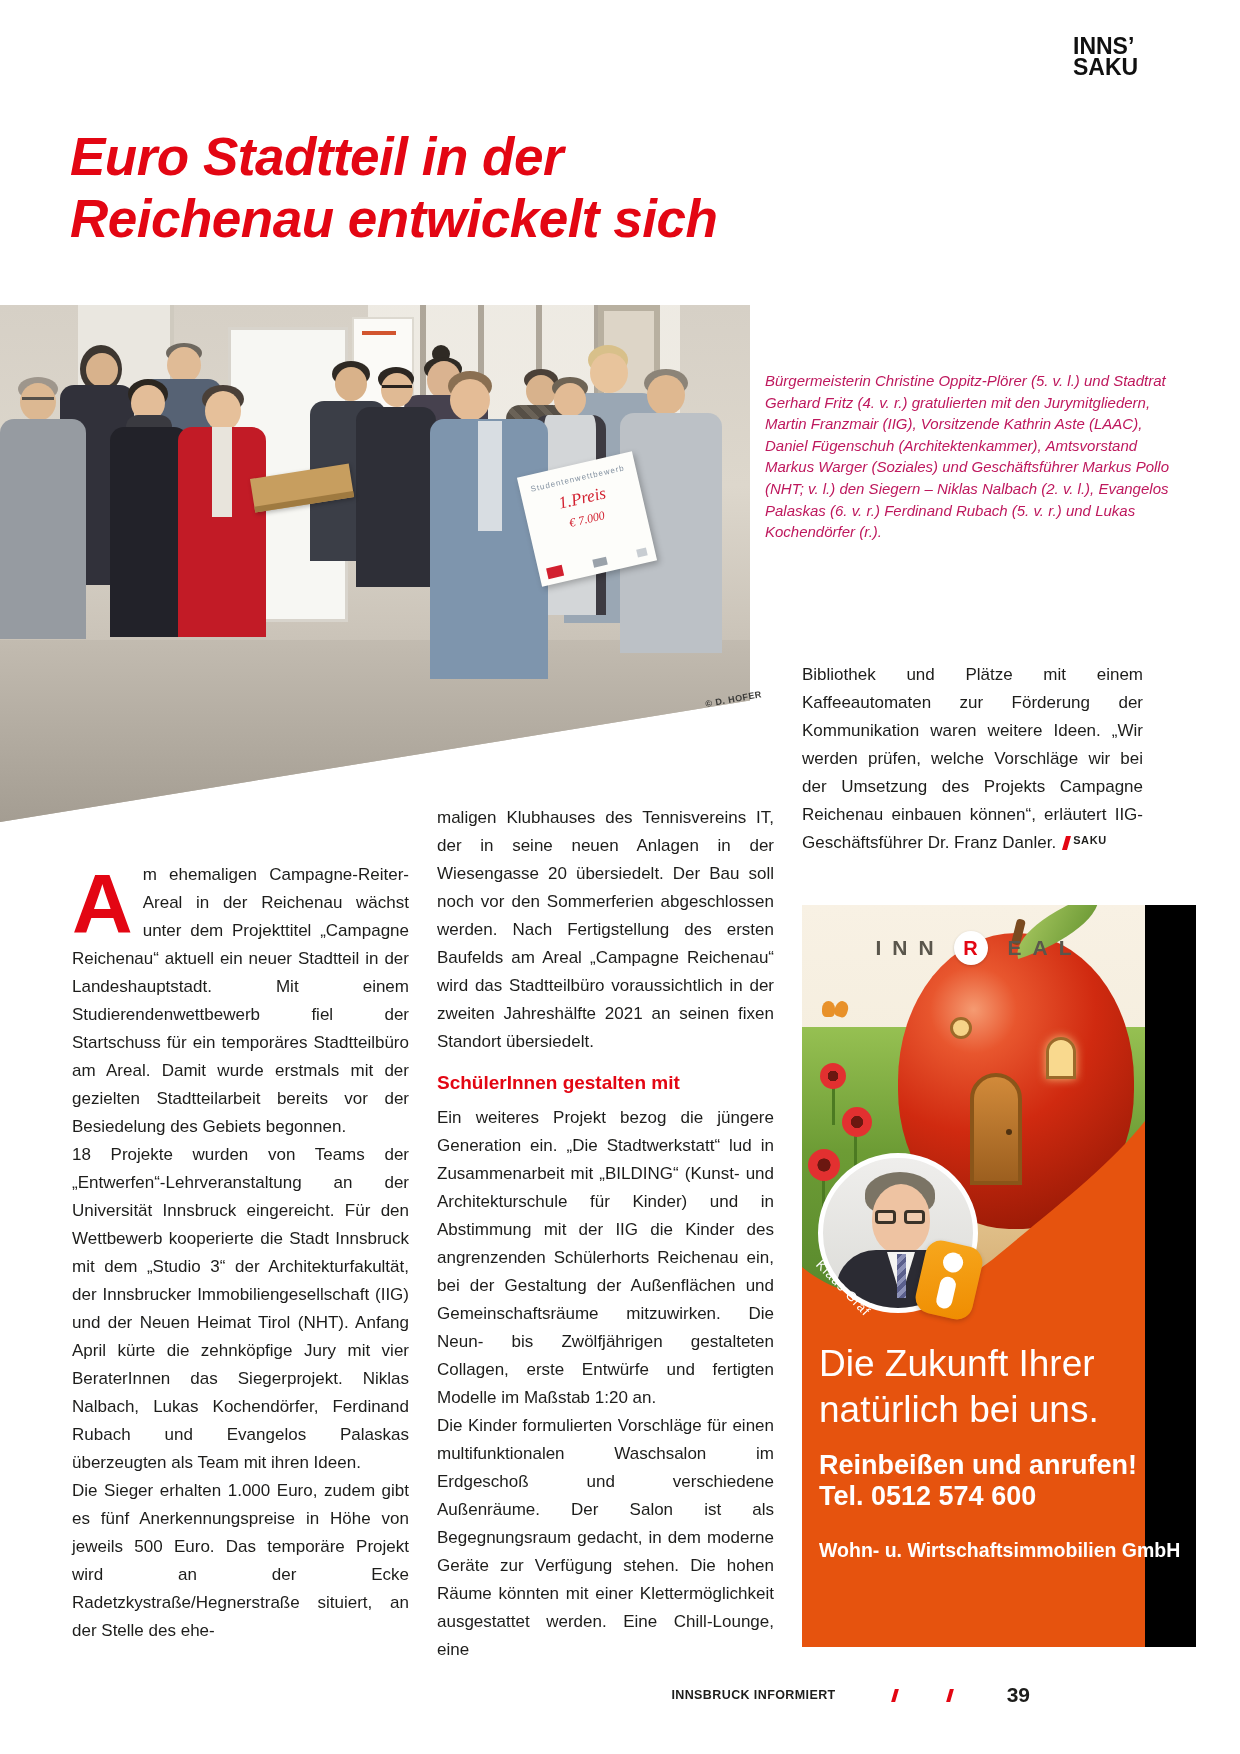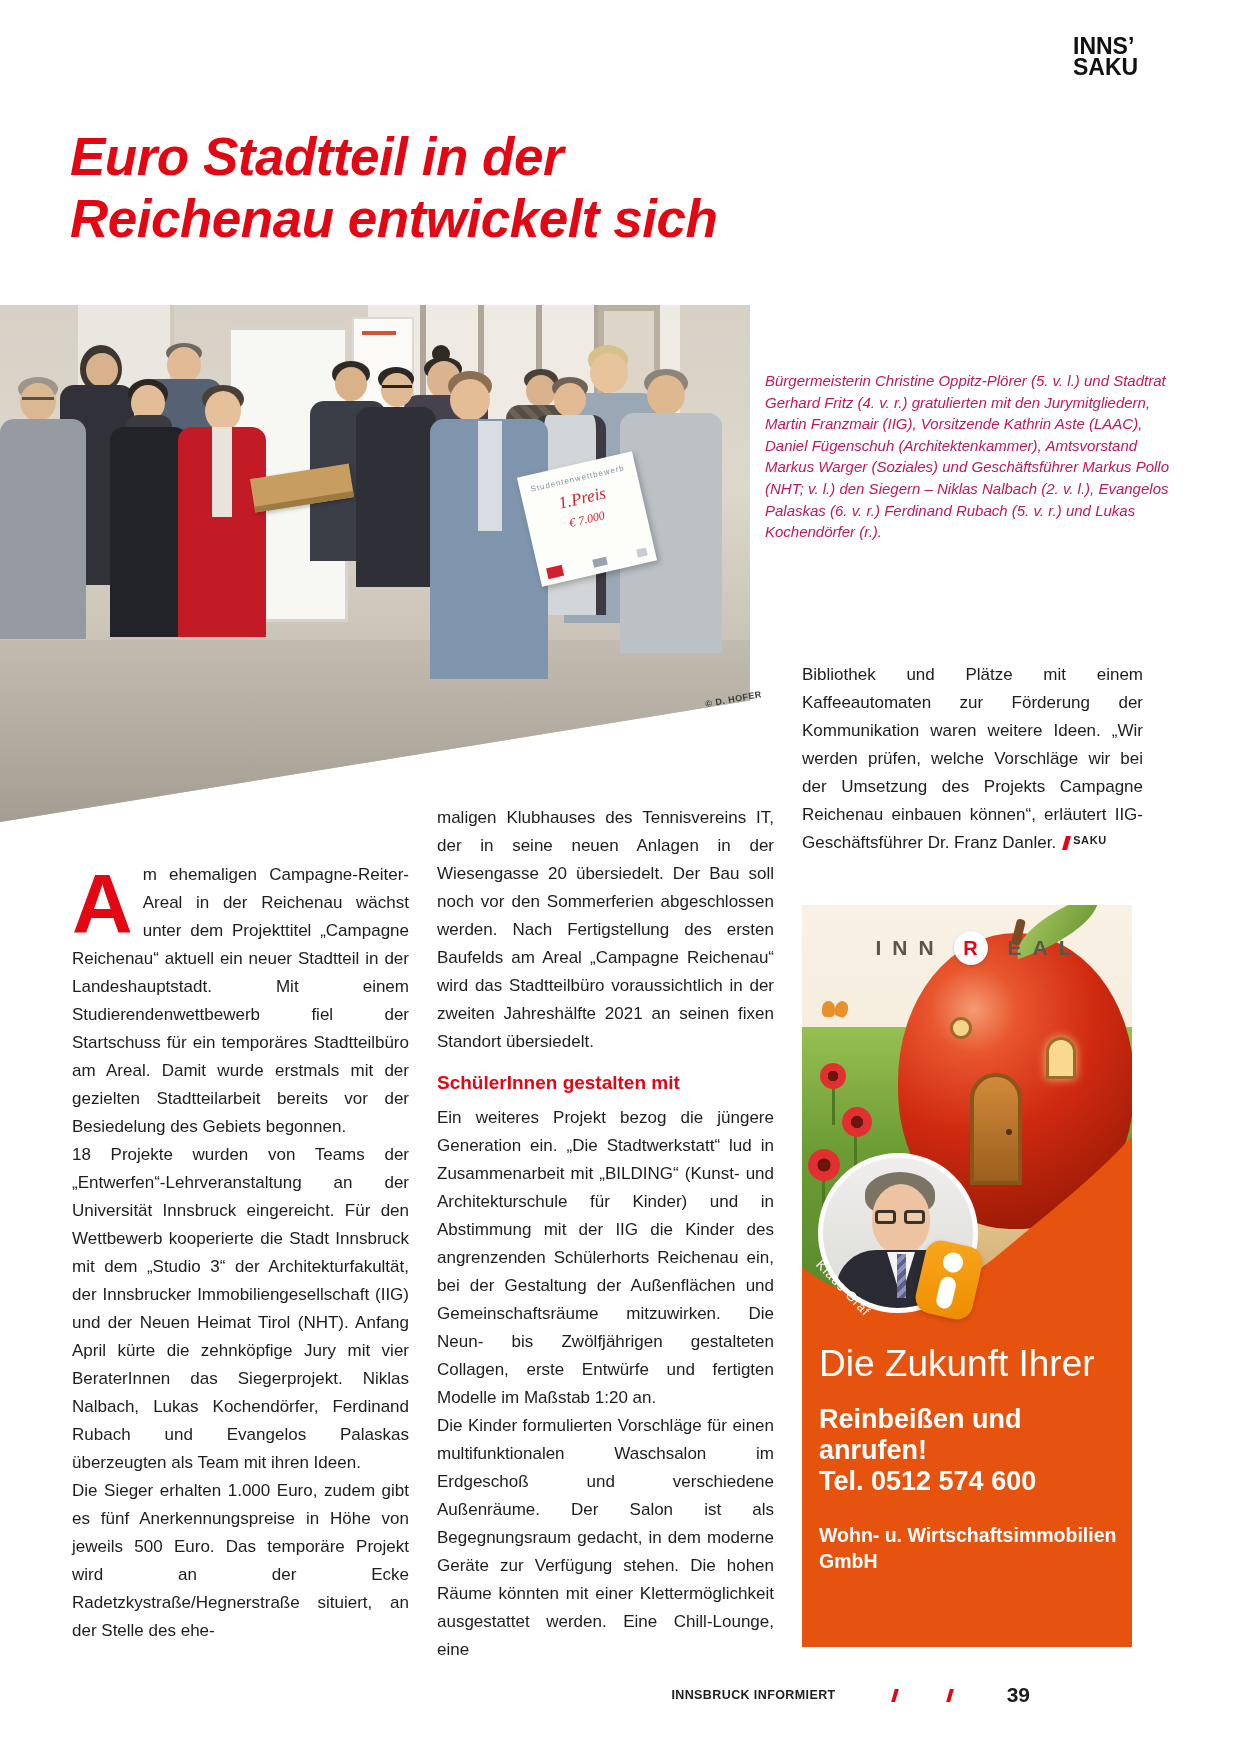--- a/index.html
+++ b/index.html
@@ -45,21 +45,21 @@
   .col3 { left:802px; top:661px; width:341px; }
   .dropcap { float:left; color:#e30613; font-weight:bold; font-size:84px; line-height:70px;
              margin:8px 10px 0 0; }
   .subheading { color:#e30613; font-weight:bold; font-size:19px; line-height:24px;
                 margin:15px 0 9px !important; text-align:left; }
   .mark { display:inline-block; width:5px; height:14px; background:#e30613;
           transform:skewX(-16deg); margin:0 4px 0 8px; vertical-align:-2px; }
   .byline { font-size:11px; font-weight:bold; letter-spacing:0.6px; position:relative; top:-4px; }
 
   
-  .ad { left:802px; top:905px; width:330px; height:742px; background:#15803d; overflow:hidden; }
+  .ad { left:802px; top:905px; width:394px; height:742px; background:#000000; overflow:hidden; }
   .ad-photo { position:absolute; left:0; top:0; width:343px; height:430px; overflow:hidden;
               background:linear-gradient(180deg,#f8f1e4 0%,#f3ecdb 55%,#ece5d2 100%); }
   .ad-grass { position:absolute; left:0; top:122px; width:343px; height:308px;
               background:linear-gradient(180deg,#96c052 0%,#6d9c35 40%,#53842b 100%); }
   .ad-path { position:absolute; left:110px; top:250px; width:200px; height:180px;
              background:linear-gradient(180deg,#ecd2a0,#cda164);
              clip-path:polygon(44% 0, 56% 0, 100% 100%, 0 100%); }
   .apple { position:absolute; left:96px; top:28px; width:236px; height:296px;
            border-radius:50% 50% 47% 47%;
            background:radial-gradient(circle at 32% 26%, #f59b72 0%, #e8562e 16%, #d02a10 45%, #a01c07 80%, #801505 100%); }
@@ -295,20 +295,21 @@
     <div class="tie"></div>
   </div>
   <div class="klaus">Klaus Graf</div>
   <div class="ilogo">
     <div class="dot"></div>
     <div class="bar"></div>
   </div>
 
   <div class="ad-text">
     <div class="ad-h">Die Zukunft Ihrer</div>
+    <div class="ad-h">natürlich bei uns.</div>
     <div class="ad-cta">Reinbeißen und anrufen!</div>
     <div class="ad-cta" style="margin-top:0;">Tel. 0512 574 600</div>
     <div class="ad-addr">Wohn- u. Wirtschaftsimmobilien GmbH</div>
 
   </div>
 </div>
 
 <div class="abs footer">
   <span class="footer-mag">INNSBRUCK INFORMIERT</span>
   <span class="fmark first"></span>

